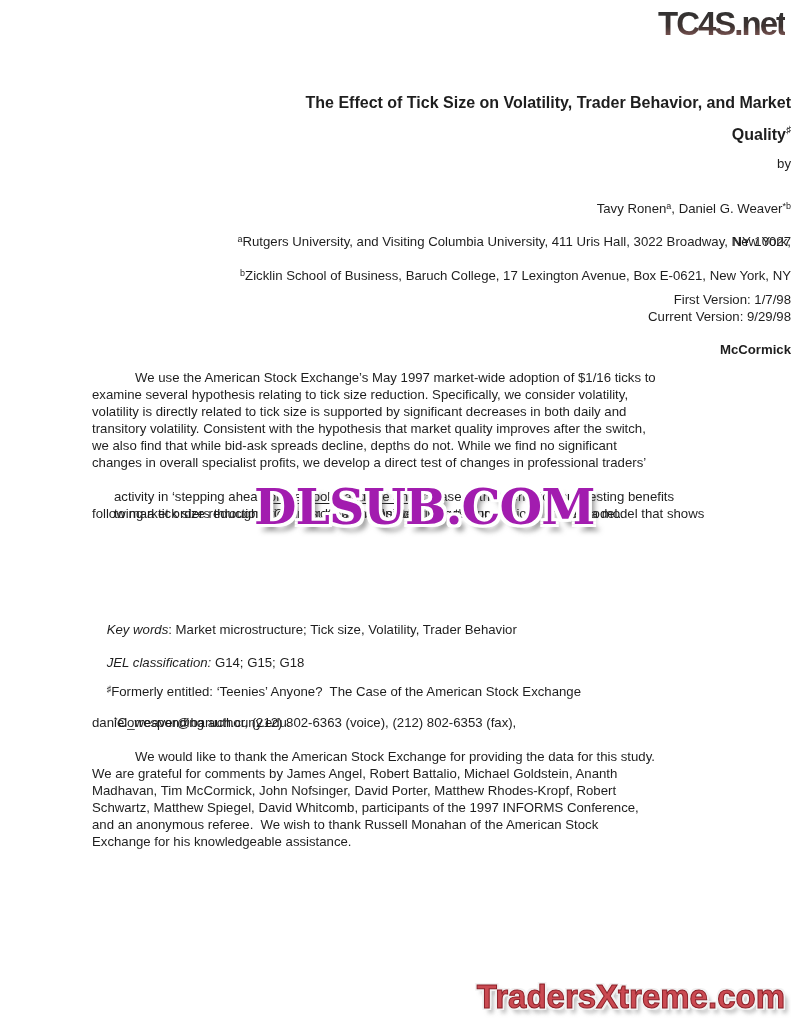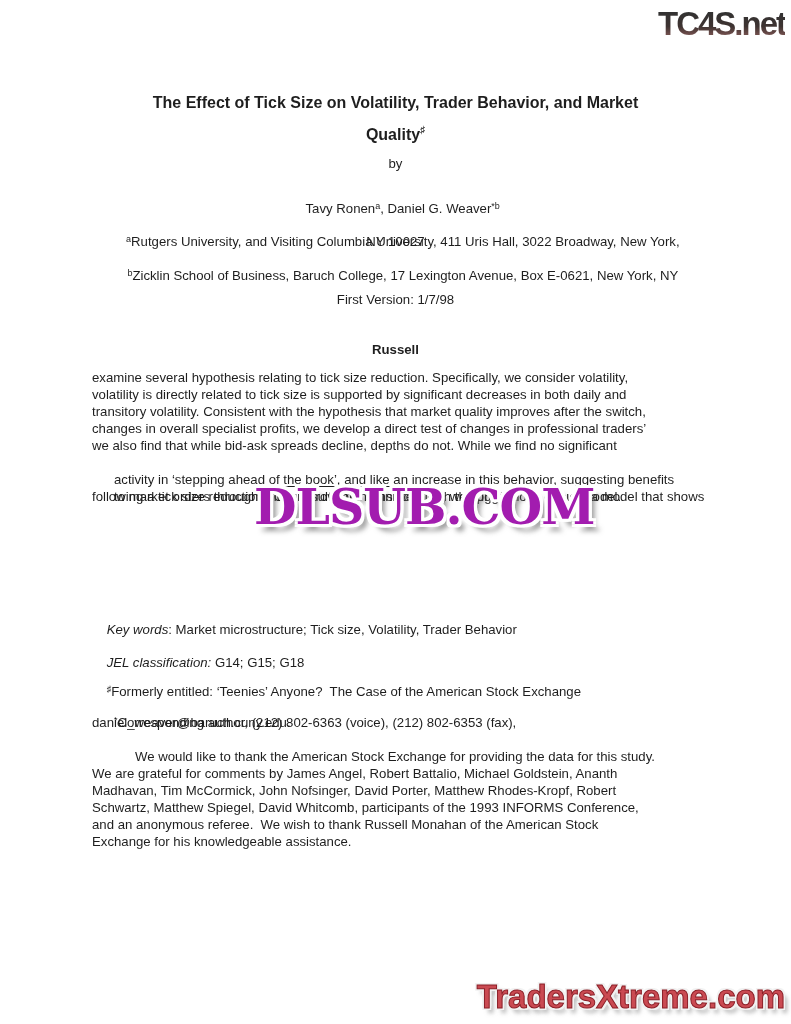--- a/index.html
+++ b/index.html
@@ -6,21 +6,21 @@
   .page{
     position:relative;
     width:791px;height:1024px;
     margin:0 auto;
     background:#ffffff;
     font-family:"Liberation Sans", sans-serif;
     color:#1e1e1e;
     overflow:hidden;
   }
   .abs{position:absolute;}
-  .centered{left:0;width:791px;text-align:center;}
+  .centered{left:0;width:791px;text-align:right;}
   .body-left{left:92px;}
   .line{height:17px;line-height:17px;font-size:13.2px;white-space:pre;}
   .indent{padding-left:43px;}
   .bold{font-weight:bold;}
   .sup{font-size:9px;vertical-align:4px;line-height:0;}
   .title-line{font-size:16px;font-weight:bold;line-height:18px;}
   .title-sup{font-size:10px;vertical-align:7px;}
   .italic{font-style:italic;}
   .underline-artifact{text-decoration:underline;text-underline-offset:2px;}
   .hiddenfill{display:inline-block;overflow:hidden;white-space:pre;vertical-align:bottom;height:17px;}
@@ -80,29 +80,31 @@
 
   <div class="abs centered line" style="top:216px">
     <span class="sup">a</span><span>Rutgers University, and Visiting Columbia University, 411 Uris Hall, 3022 Broadway, New York,</span>
   </div>
   <div class="abs centered line" style="top:233px">NY 10027</div>
   <div class="abs centered line" style="top:250px">
     <span class="sup">b</span><span>Zicklin School of Business, Baruch College, 17 Lexington Avenue, Box E-0621, New York, NY</span>
   </div>
 
   <div class="abs centered line" style="top:291px">First Version: 1/7/98</div>
+  <div class="abs centered line" style="top:308px">Current Version: 9/29/98</div>
 
-  <div class="abs centered line bold" style="top:341px">Russell</div>
+  <div class="abs centered line bold" style="top:341px">McCormick</div>
 
   <div class="abs body-left" style="top:369px">
+    <div class="line indent">We use the American Stock Exchange’s May 1997 market-wide adoption of $1/16 ticks to</div>
     <div class="line">examine several hypothesis relating to tick size reduction. Specifically, we consider volatility,</div>
     <div class="line">volatility is directly related to tick size is supported by significant decreases in both daily and</div>
     <div class="line">transitory volatility. Consistent with the hypothesis that market quality improves after the switch,</div>
+    <div class="line">we also find that while bid-ask spreads decline, depths do not. While we find no significant</div>
     <div class="line">changes in overall specialist profits, we develop a direct test of changes in professional traders’</div>
-    <div class="line">we also find that while bid-ask spreads decline, depths do not. While we find no significant</div>
     <div class="line">
       <span>activity in ‘stepping ahead </span><span class="underline-artifact">of the book’, and like an</span><span> increase in this behavior, suggesting benefits</span>
     </div>
     <div class="line">
       <span>to market orders through p</span><span class="hiddenfill" style="width:300px">rice improvement.  In addition, we sugg</span><span>est a model that shows</span>
     </div>
     <div class="line">following a tick size reduction.  Our results are consistent with the predictions of our model.</div>
   </div>
 
   <div class="abs dlsub">DLSUB.COM</div>
@@ -123,20 +125,20 @@
     <div class="line">
       <span class="sup">*</span><span>Corresponding author, (212) 802-6363 (voice), (212) 802-6353 (fax),</span>
     </div>
     <div class="line">daniel_weaver@baruch.cuny.edu.</div>
   </div>
 
   <div class="abs body-left" style="top:748px">
     <div class="line indent">We would like to thank the American Stock Exchange for providing the data for this study.</div>
     <div class="line">We are grateful for comments by James Angel, Robert Battalio, Michael Goldstein, Ananth</div>
     <div class="line">Madhavan, Tim McCormick, John Nofsinger, David Porter, Matthew Rhodes-Kropf, Robert</div>
-    <div class="line">Schwartz, Matthew Spiegel, David Whitcomb, participants of the 1993 INFORMS Conference,</div>
+    <div class="line">Schwartz, Matthew Spiegel, David Whitcomb, participants of the 1997 INFORMS Conference,</div>
     <div class="line">and an anonymous referee.  We wish to thank Russell Monahan of the American Stock</div>
     <div class="line">Exchange for his knowledgeable assistance.</div>
   </div>
 
   <div class="abs tradersx">TradersXtreme.com</div>
 
 </div>
 
 </body></html>

